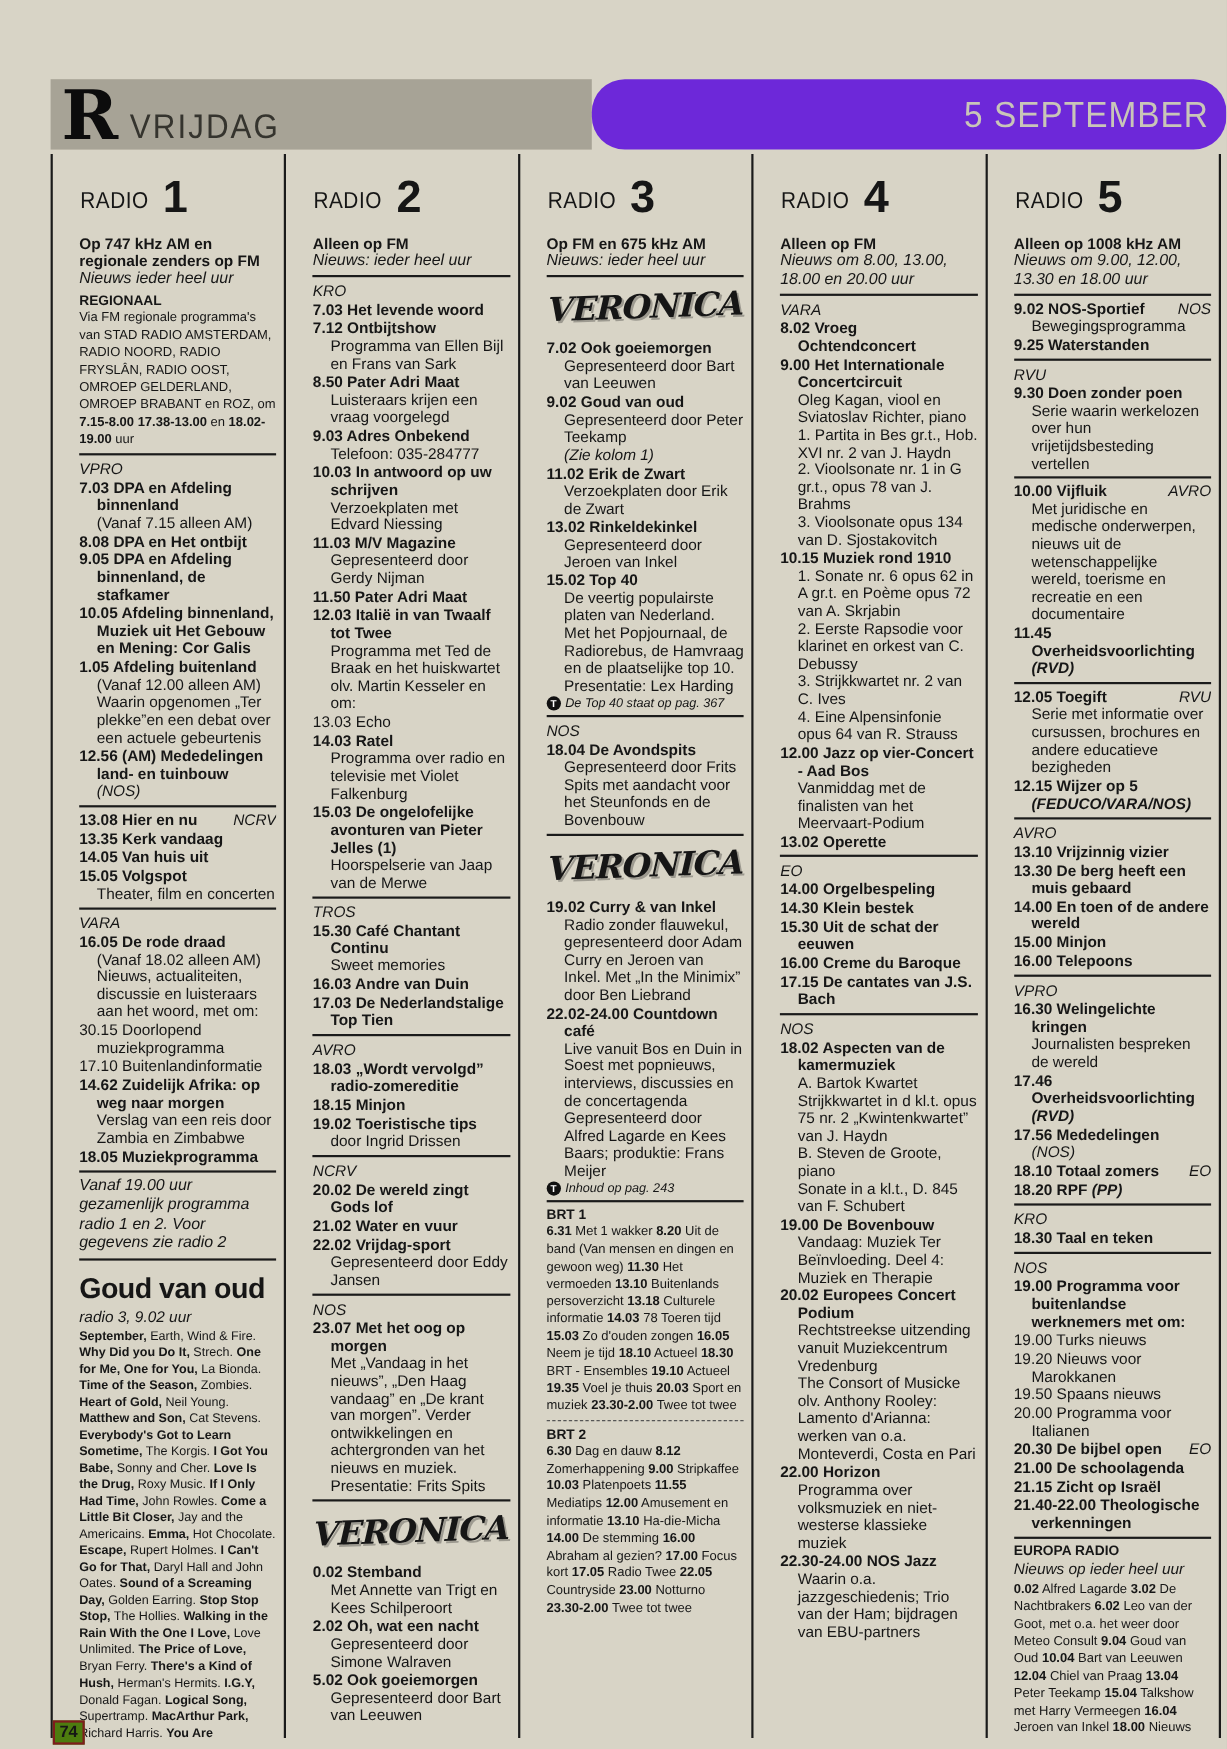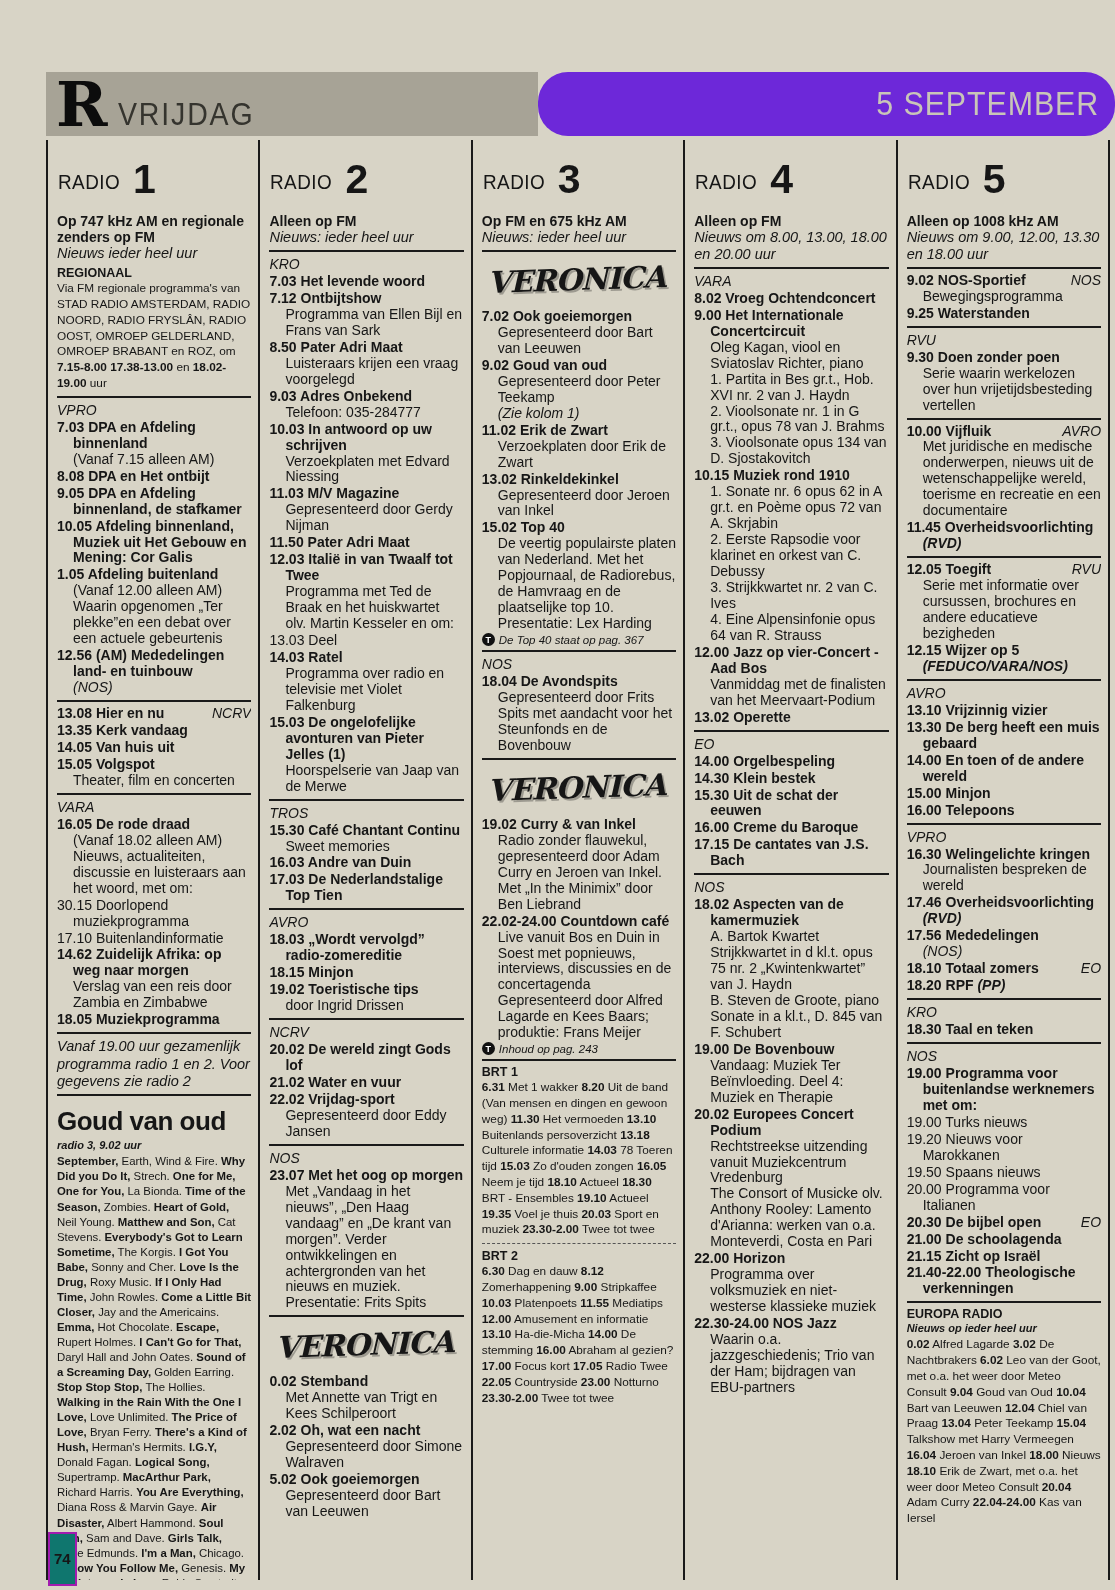--- a/index.html
+++ b/index.html
@@ -9,21 +9,21 @@
   
   .masthead{position:absolute;left:46px;right:0;top:72px;height:64px;display:flex;}
   .masthead-left{width:482px;background:#a7a396;display:flex;align-items:flex-end;padding:0 0 4px 10px;}
   .logo-r{font-family:"DejaVu Serif",serif;font-weight:bold;font-size:62px;line-height:.85;color:#0c0c0c;}
   .day{display:inline-block;font-size:31px;color:#35342e;margin-left:10px;letter-spacing:2px;transform:scaleX(.92);transform-origin:left bottom;line-height:1.1;}
   .masthead-right{flex:1;background:#0d0d0d;display:flex;align-items:center;justify-content:flex-end;padding-right:16px;}
   .date{display:inline-block;color:#c9c5b8;font-size:33px;letter-spacing:1px;transform:scaleX(.92);transform-origin:right center;}
   
   .columns{position:absolute;top:140px;left:46px;right:5px;bottom:10px;display:flex;
            border-left:2px solid #1a1a1a;border-right:2px solid #1a1a1a;}
-  .column{flex:1;min-width:0;padding:0 7px 6px 9px;overflow:hidden;}
+  .column{flex:1;min-width:0;padding:0 7px 6px 24px;overflow:hidden;}
   .column + .column{border-left:2px solid #1a1a1a;}
   .col-head{padding:16px 0 10px 1px;white-space:nowrap;}
   .station{display:inline-block;font-size:21px;letter-spacing:.5px;transform:scaleX(.9);transform-origin:left bottom;vertical-align:baseline;}
   .stnum{font-size:41px;font-weight:900;margin-left:6px;vertical-align:-4px;letter-spacing:-1px;}
   
   .intro-bold{font-weight:bold;font-size:14px;line-height:1.16;}
   .intro-italic{font-style:italic;font-size:14.5px;line-height:1.16;margin-bottom:3px;}
   .italic-para{font-style:italic;font-size:14.5px;line-height:1.2;margin:4px 0;}
   .label{font-weight:bold;font-size:12.5px;margin:4px 0 1px;}
   .flow{font-size:11.8px;line-height:1.34;margin:1px 0 4px;}
@@ -31,31 +31,31 @@
   .dashed{border-top:1px dashed #555;margin:5px 0;}
   .broadcaster{text-align:left;font-style:italic;font-size:14px;padding:0 1px 2px 0;}
   .entry{font-size:14px;line-height:1.14;margin-bottom:1px;}
   .entry-head{font-weight:bold;padding-left:16px;text-indent:-16px;overflow:hidden;}
   .entry.plain .entry-head{font-weight:normal;}
   .tag{float:right;font-style:italic;font-weight:normal;}
   .title-var{font-style:italic;font-weight:bold;}
   .desc{padding-left:16px;font-weight:normal;}
   .desc.it{font-style:italic;}
   .heading{font-size:26px;font-weight:bold;letter-spacing:-.5px;margin:10px 0 2px;}
-  .sub-italic{font-style:italic;font-size:11px;margin:0 0 3px;font-weight:bold;}
+  .sub-italic{font-style:italic;font-size:14px;margin:0 0 3px;}
   .songs{font-size:11.4px;line-height:1.32;margin:1px 0;}
   .note{font-size:11.5px;font-style:italic;display:flex;gap:4px;align-items:center;margin:1px 0 2px;}
   .ticon{width:13px;height:13px;border-radius:50%;background:#111;color:#fff;font-size:9px;font-weight:bold;
          display:inline-flex;align-items:center;justify-content:center;font-style:normal;flex:0 0 13px;}
   .veronica{margin:10px 0 12px;text-align:center;}
   .veronica span{display:inline-block;font-family:"DejaVu Serif",serif;font-weight:bold;font-style:italic;
                  font-size:30px;letter-spacing:-1px;transform:rotate(-2deg) skewX(-4deg);
                  text-shadow:2px 2px 0 rgba(20,20,20,.3);}
-  .page-number{position:absolute;left:48px;bottom:4px;border:2px solid #a21caf;padding:16px 4px;
-               font-size:15px;font-weight:bold;background:#0f766e;line-height:1.2;}
+  .page-number{position:absolute;left:48px;bottom:4px;border:2px solid #7f1d1d;padding:0 4px;
+               font-size:15px;font-weight:bold;background:#4d7c0f;line-height:1.2;}
 </style>
 </head>
 <body>
 
 <div class="page" style="background: rgb(216, 212, 198); color: rgb(22, 22, 22);">
   <div class="masthead">
     <div class="masthead-left" style="background: rgb(167, 163, 150);">
       <span class="logo-r">R</span>
       <span class="day">VRIJDAG</span>
     </div>
@@ -163,21 +163,21 @@
           <div class="desc">Gepresenteerd door Gerdy Nijman</div>
         </div>
         <div class="entry">
           <div class="entry-head"><span class="time">11.50</span> <span class="title">Pater Adri Maat</span></div>
         </div>
         <div class="entry">
           <div class="entry-head"><span class="time">12.03</span> <span class="title">Italië in van Twaalf tot Twee</span></div>
           <div class="desc">Programma met Ted de Braak en het huiskwartet olv. Martin Kesseler en om:</div>
         </div>
         <div class="entry plain">
-          <div class="entry-head"><span class="time">13.03</span> <span class="title">Deel</span></div>
+          <div class="entry-head"><span class="time">13.03</span> <span class="title">Echo</span></div>
         </div>
         <div class="entry">
           <div class="entry-head"><span class="time">14.03</span> <span class="title">Ratel</span></div>
           <div class="desc">Programma over radio en televisie met Violet Falkenburg</div>
         </div>
         <div class="entry">
           <div class="entry-head"><span class="time">15.03</span> <span class="title">De ongelofelijke avonturen van Pieter Jelles (1)</span></div>
           <div class="desc">Hoorspelserie van Jaap van de Merwe</div>
         </div>
         <div class="rule"></div>

